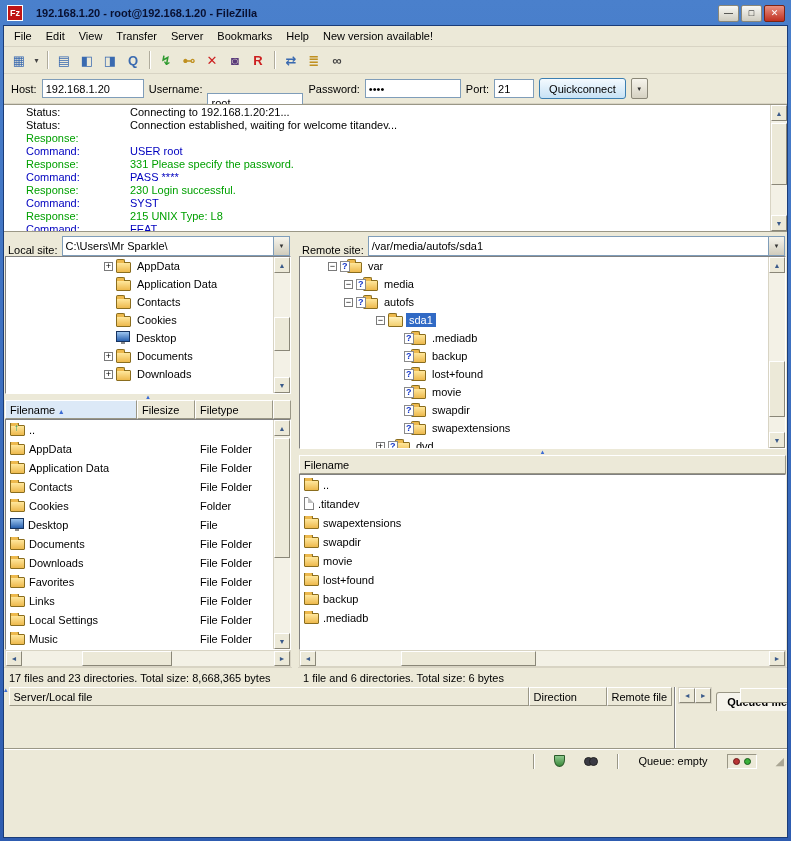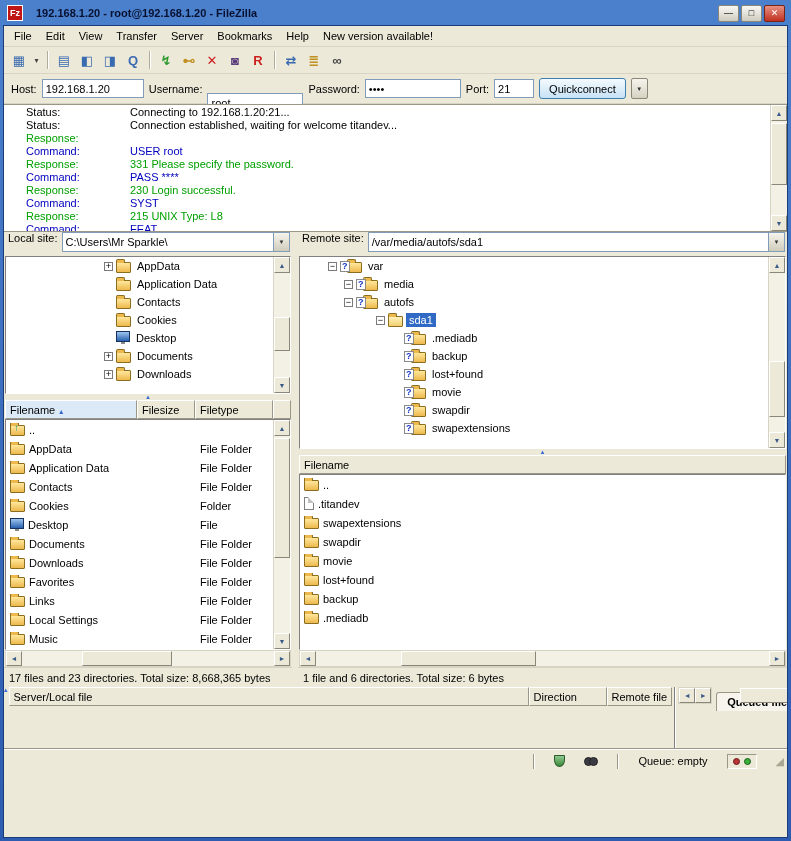--- a/index.html
+++ b/index.html
@@ -45,21 +45,21 @@
     border-bottom:1px solid #9a9786;position:relative;overflow:hidden;padding:1px 20px 0 22px}
   .log-line{display:flex;line-height:13px;white-space:nowrap}
   .log-type{width:104px;flex:none}
   .k-status{color:#000}.k-response{color:#00a000}.k-command{color:#0000bf}
   
   .main{height:455px;flex:none;display:flex}
   .pane{display:flex;flex-direction:column}
   .pane.left{width:288px;flex:none}
   .pane.right{flex:1;min-width:0}
   .vsplit{width:6px;flex:none}
-  .sitebar{height:24px;flex:none;display:flex;align-items:flex-start;gap:4px;padding:0 2px 0 4px}
+  .sitebar{height:24px;flex:none;display:flex;align-items:flex-end;gap:4px;padding:0 2px 0 4px}
   .combo{flex:1;height:20px;background:#fff;border:1px solid #7f9db9;display:flex;align-items:center;min-width:0}
   .combo-text{flex:1;padding:0 3px;white-space:nowrap;overflow:hidden}
   .combo-btn{width:16px;height:18px;flex:none;background:linear-gradient(#f6f4ec,#d0ccbc);
     border-left:1px solid #7f9db9;display:flex;align-items:center;justify-content:center}
   .combo-btn::after{content:"▼";font-size:6px;color:#333}
   .treebox{position:relative;background:#fff;border:1px solid;border-color:#808080 #fff #fff #808080;
     overflow:hidden;margin:0 1px;flex:none}
   .pane.left .treebox{height:138px}
   .pane.right .treebox{height:193px}
   .trow{height:18px;display:flex;align-items:center;white-space:nowrap}
@@ -492,20 +492,25 @@
           <div class="trow" style="padding-left:92px">
             <span class="exp hid"></span>
               <span class="fold q"></span>
             <span class="tlabel">swapdir</span>
           </div>
           <div class="trow" style="padding-left:92px">
             <span class="exp hid"></span>
               <span class="fold q"></span>
             <span class="tlabel">swapextensions</span>
           </div>
+          <div class="trow" style="padding-left:76px">
+            <span class="exp plus"></span>
+              <span class="fold q"></span>
+            <span class="tlabel">dvd</span>
+          </div>
           <div class="vscroll">
             <span class="sbtn u"></span>
             <span class="strack">
                 <span class="sthumb" style="top:88px;height:56px"></span>
               </span>
             <span class="sbtn d"></span>
           </div>
         </div>
         <div class="hsplit">
             <span class="split-mark"></span>

